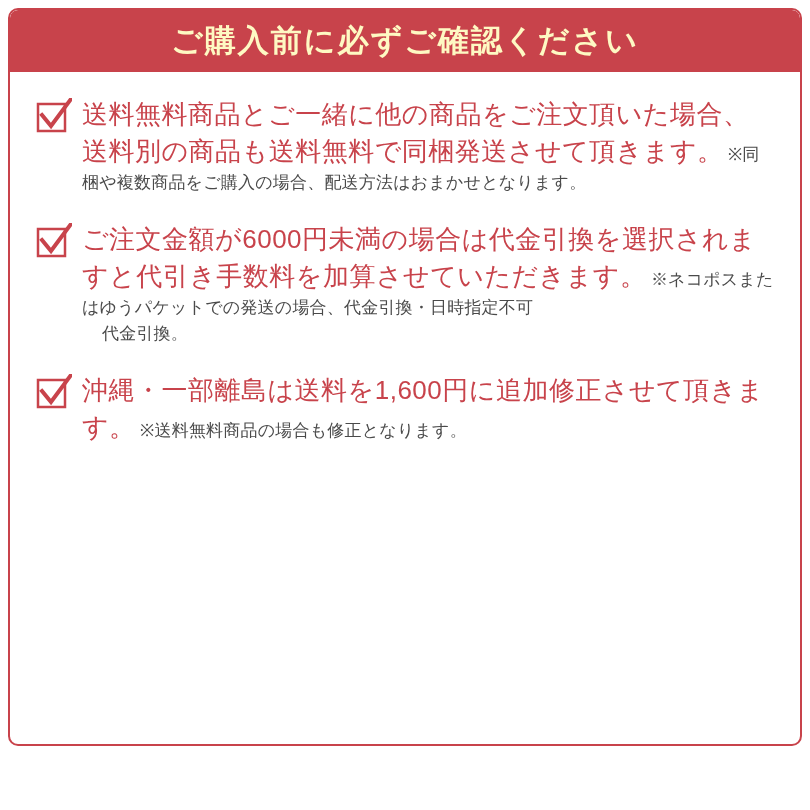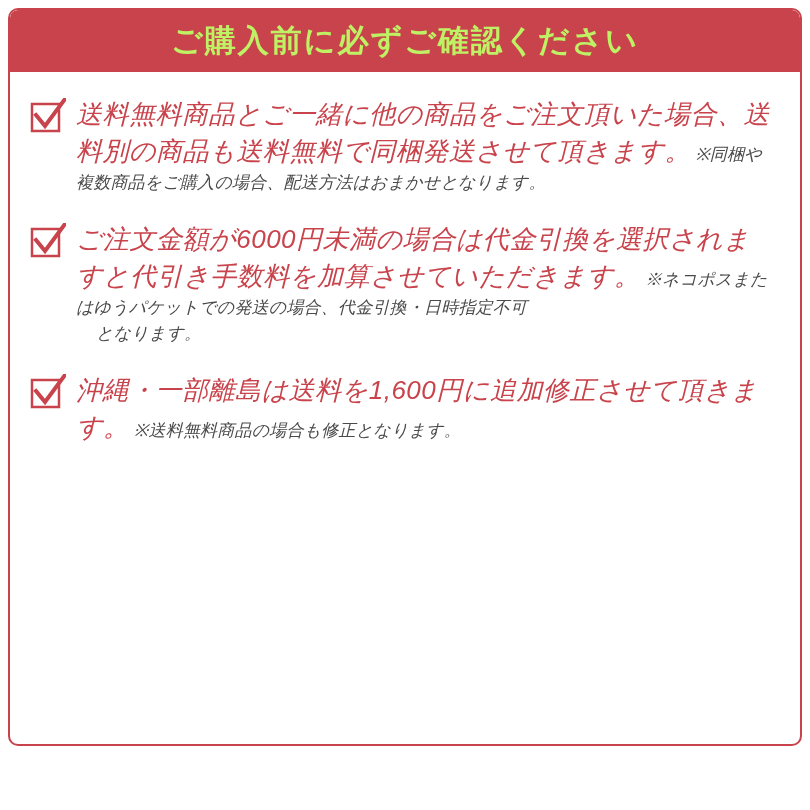--- a/index.html
+++ b/index.html
@@ -24,34 +24,33 @@
     position: relative;
     width: 794px;
     box-sizing: border-box;
     border: 2px solid #c8434b;
     border-radius: 10px;
     background: #ffffff;
     overflow: hidden;
   }
   .notice-header {
     background: #c8434b;
-    color: #bef264;
+    color: #fef9c3;
     height: 62px;
     line-height: 62px;
     text-align: center;
     font-size: 31px;
     font-weight: bold;
     letter-spacing: 2px;
     border-radius: 8px 8px 0 0;
   }
   .notice-body {
-    padding: 24px 26px 30px 20px;
+    padding: 24px 26px 30px 26px;
     min-height: 672px;
     box-sizing: border-box;
-    font-style: italic;
   }
   .item {
     display: flex;
     align-items: flex-start;
     margin-bottom: 26px;
   }
   .item:last-child {
     margin-bottom: 4px;
   }
   .check-icon {
@@ -116,21 +115,21 @@
         <span class="check-icon">
           <svg width="36" height="36" viewBox="0 0 36 36">
             <rect x="2" y="6" width="27" height="27" fill="none" stroke="#c8434b" stroke-width="2.5"></rect>
             <path d="M6 17 L15 28 L35 1" fill="none" stroke="#c8434b" stroke-width="4" stroke-linecap="square"></path>
           </svg>
         </span>
         <span class="item-text">
           <span class="main-line">ご注文金額が6000円未満の場合は代金引換を選択されますと代引き手数料を加算させていただきます。</span>
           <span class="sub-line">
             <span>※ネコポスまたはゆうパケットでの発送の場合、代金引換・日時指定不可</span>
-            <span class="indent">となります。</span>
+            <span class="indent">代金引換。</span>
           </span>
         </span>
       </div>
 
       <div class="item">
         <span class="check-icon">
           <svg width="36" height="36" viewBox="0 0 36 36">
             <rect x="2" y="6" width="27" height="27" fill="none" stroke="#c8434b" stroke-width="2.5"></rect>
             <path d="M6 17 L15 28 L35 1" fill="none" stroke="#c8434b" stroke-width="4" stroke-linecap="square"></path>
           </svg>

